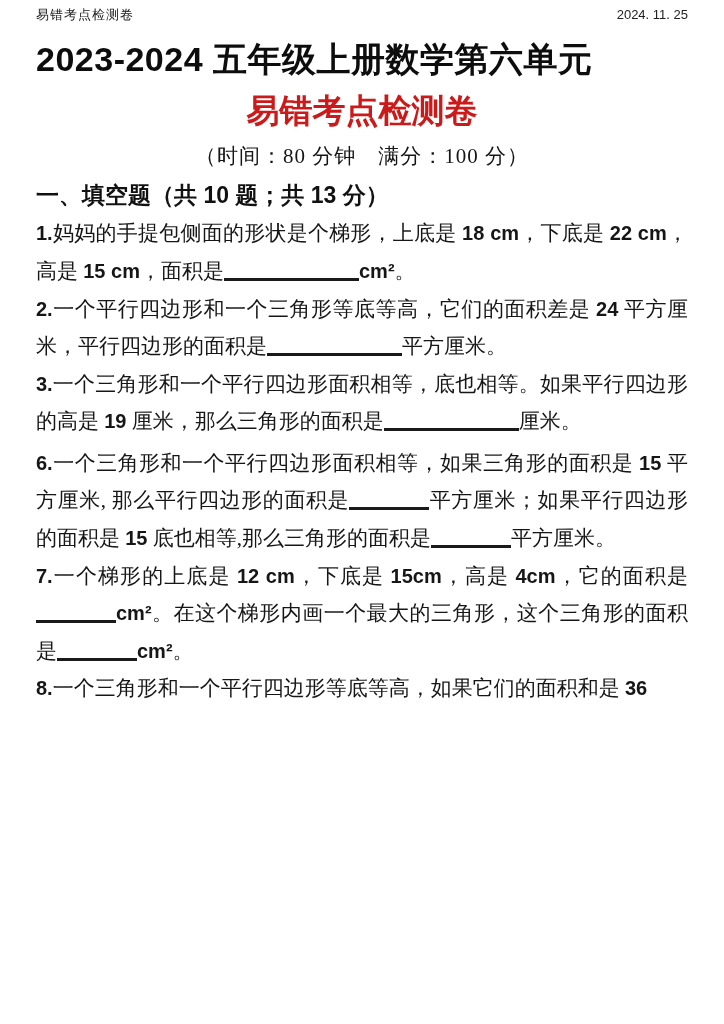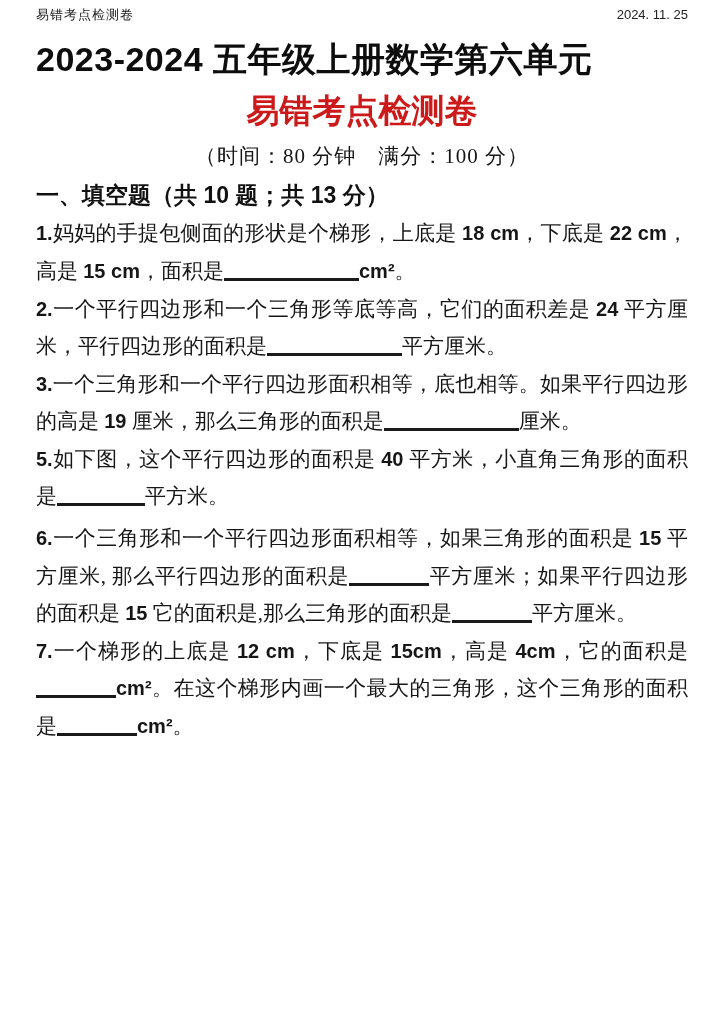--- a/index.html
+++ b/index.html
@@ -95,22 +95,22 @@
   <h2 class="subtitle" id="subtitle" style="color: rgb(204, 26, 26);">易错考点检测卷</h2>
 
   <div class="meta">（时间：80 分钟　满分：100 分）</div>
 
   <div class="section-heading">一、填空题（共 10 题；共 13 分）</div>
 
   <div id="questions-a">
       <p class="question"><span class="q-em">1.</span><span>妈妈的手提包侧面的形状是个梯形，上底是 </span><span class="q-em">18 cm</span><span>，下底是 </span><span class="q-em">22 cm</span><span>，高是 </span><span class="q-em">15 cm</span><span>，面积是</span><span class="blank" style="width: 135px;"></span><span class="q-em">cm²</span><span>。</span></p>
       <p class="question"><span class="q-em">2.</span><span>一个平行四边形和一个三角形等底等高，它们的面积差是 </span><span class="q-em">24</span><span> 平方厘米，平行四边形的面积是</span><span class="blank" style="width: 135px;"></span><span>平方厘米。</span></p>
       <p class="question"><span class="q-em">3.</span><span>一个三角形和一个平行四边形面积相等，底也相等。如果平行四边形的高是 </span><span class="q-em">19</span><span> 厘米，那么三角形的面积是</span><span class="blank" style="width: 135px;"></span><span>厘米。</span></p>
-      <p class="question"><span class="q-em">5.</span><span>如下图，这个平行四边形的面积是 </span><span class="q-em">40</span><span> 平方米，小直角三角形的面积是</span><span class="blank" style="width: 88px;"></span><span>平方米。</span></p>
     </div>
 
 
   <div id="questions-b">
-      <p class="question"><span class="q-em">6.</span><span>一个三角形和一个平行四边形面积相等，如果三角形的面积是 </span><span class="q-em">15</span><span> 平方厘米, 那么平行四边形的面积是</span><span class="blank" style="width: 80px;"></span><span>平方厘米；如果平行四边形的面积是 </span><span class="q-em">15</span><span> 它的面积是,那么三角形的面积是</span><span class="blank" style="width: 80px;"></span><span>平方厘米。</span></p>
+      <p class="question"><span class="q-em">6.</span><span>一个三角形和一个平行四边形面积相等，如果三角形的面积是 </span><span class="q-em">15</span><span> 平方厘米, 那么平行四边形的面积是</span><span class="blank" style="width: 80px;"></span><span>平方厘米；如果平行四边形的面积是 </span><span class="q-em">15</span><span> 底也相等,那么三角形的面积是</span><span class="blank" style="width: 80px;"></span><span>平方厘米。</span></p>
       <p class="question"><span class="q-em">7.</span><span>一个梯形的上底是 </span><span class="q-em">12 cm</span><span>，下底是 </span><span class="q-em">15cm</span><span>，高是 </span><span class="q-em">4cm</span><span>，它的面积是</span><span class="blank" style="width: 80px;"></span><span class="q-em">cm²</span><span>。在这个梯形内画一个最大的三角形，这个三角形的面积是</span><span class="blank" style="width: 80px;"></span><span class="q-em">cm²</span><span>。</span></p>
+      <p class="question"><span class="q-em">8.</span><span>一个三角形和一个平行四边形等底等高，如果它们的面积和是 </span><span class="q-em">36</span></p>
     </div>
 
 </div>
 
 </body></html>

